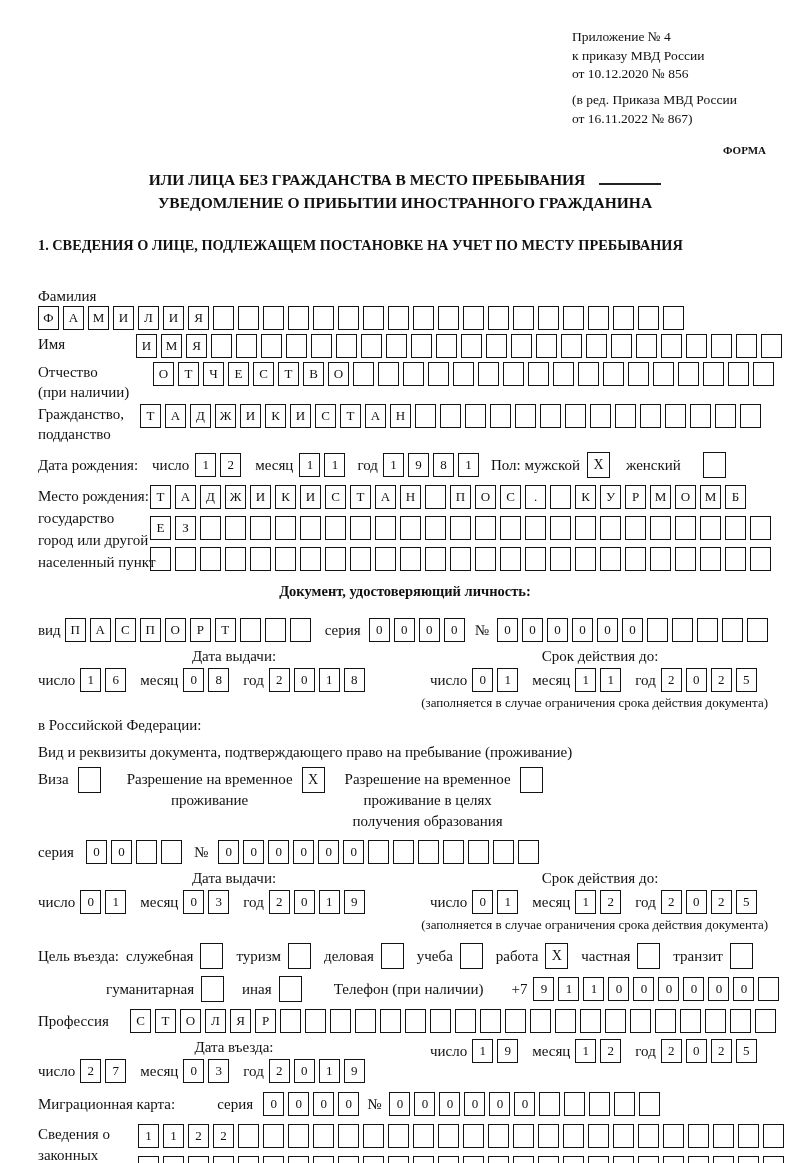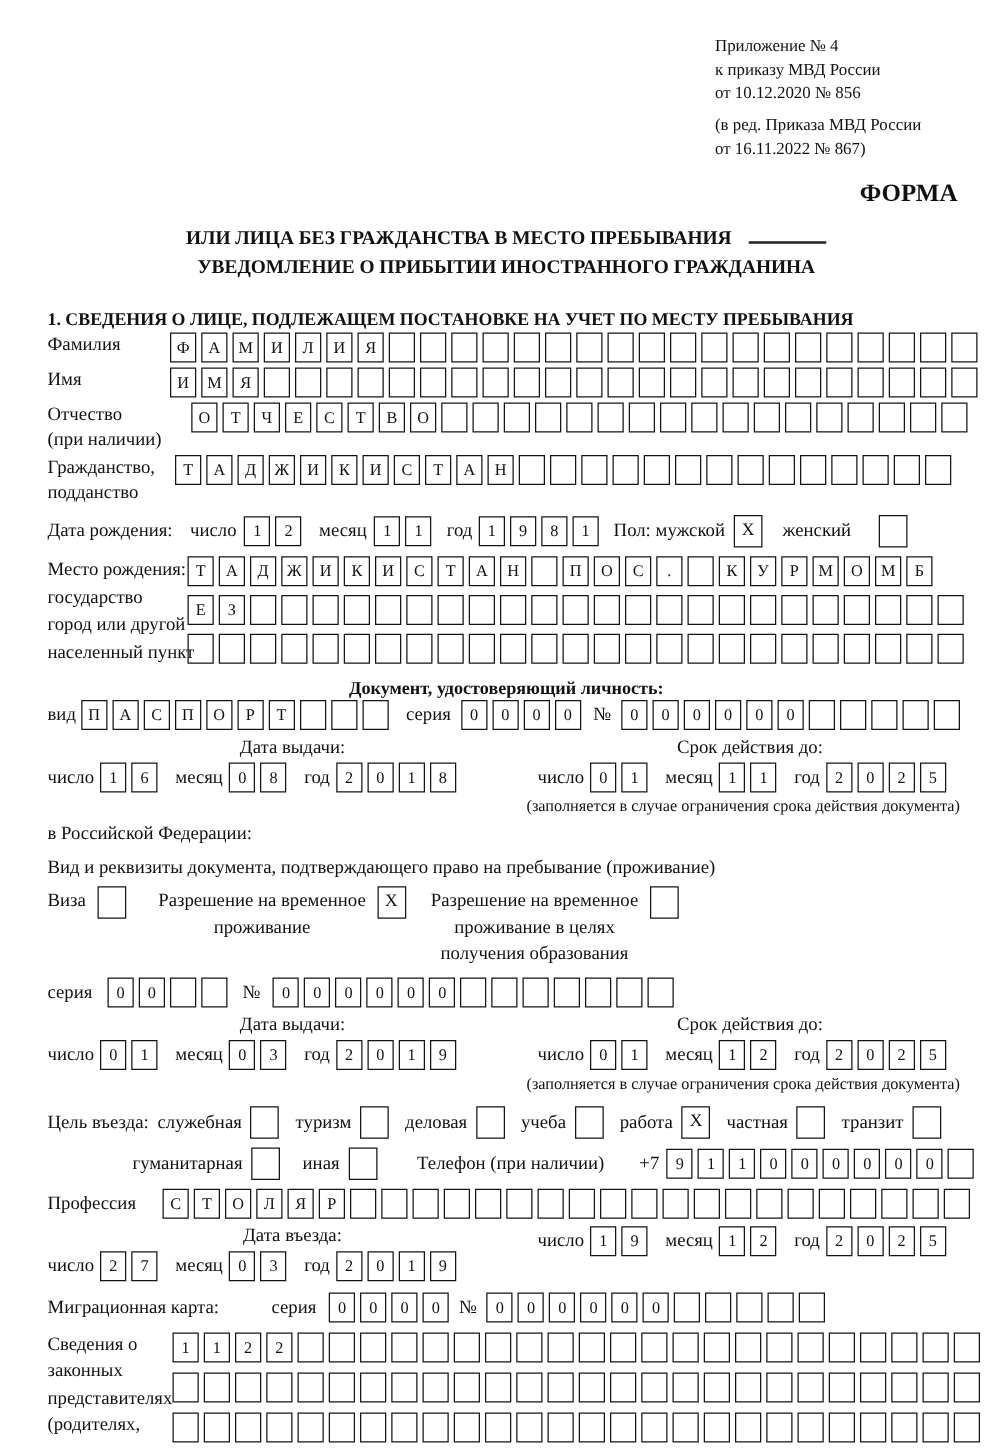--- a/index.html
+++ b/index.html
@@ -4,21 +4,21 @@
 <style>
   html,body{margin:0;padding:0;}
   body{width:800px;height:1163px;background:#ffffff;color:#111;
        font-family:"Liberation Serif","DejaVu Serif",serif;overflow:hidden;}
   .sheet{box-sizing:border-box;width:800px;height:1163px;padding:28px 28px 0 38px;}
 
   
   .appendix{margin-left:auto;width:200px;font-size:13.5px;line-height:1.38;}
   .appendix div{white-space:nowrap;}
   .appendix .gap-top{margin-top:7px;}
-  .forma{text-align:right;font-weight:bold;font-size:20px;margin:16px 6px 0 0;}
+  .forma{text-align:right;font-weight:bold;font-size:11px;margin:16px 6px 0 0;}
 
   
   .title{text-align:center;font-weight:bold;font-size:15.5px;line-height:1.5;margin-top:12px;}
   .underline-blank{display:inline-block;width:62px;border-bottom:2.5px solid #222;margin-left:14px;vertical-align:baseline;}
   .sec-heading{font-weight:bold;font-size:14.3px;margin-top:22px;white-space:nowrap;}
 
   
   .frow{display:flex;align-items:flex-start;margin-top:4px;}
   .lbl{font-size:15px;line-height:20px;white-space:nowrap;}
   .lblcol{flex:0 0 auto;}
@@ -79,21 +79,21 @@
 
   <div class="forma">ФОРМА</div>
 
   <div class="title">
     <div><span>ИЛИ ЛИЦА БЕЗ ГРАЖДАНСТВА В МЕСТО ПРЕБЫВАНИЯ</span><span class="underline-blank"></span></div>
     <div>УВЕДОМЛЕНИЕ О ПРИБЫТИИ ИНОСТРАННОГО ГРАЖДАНИНА</div>
   </div>
 
   <div class="sec-heading">1. СВЕДЕНИЯ О ЛИЦЕ, ПОДЛЕЖАЩЕМ ПОСТАНОВКЕ НА УЧЕТ ПО МЕСТУ ПРЕБЫВАНИЯ</div>
 
-  <div class="frow" style="margin-top:1px;">
+  <div class="frow" style="margin-top:32px;flex-direction:column;">
     <div class="lblcol w-surname lbl">Фамилия</div>
     <div class="cells">
         <span class="cell">Ф</span>
         <span class="cell">А</span>
         <span class="cell">М</span>
         <span class="cell">И</span>
         <span class="cell">Л</span>
         <span class="cell">И</span>
         <span class="cell">Я</span>
         <span class="cell"></span>
@@ -329,21 +329,21 @@
           <span class="cell"></span>
           <span class="cell"></span>
           <span class="cell"></span>
           <span class="cell"></span>
         </div>
     </div>
   </div>
 
   <div class="doc-heading">Документ, удостоверяющий личность:</div>
 
-  <div class="frow" style="margin-top:0;align-items:center;font-family:Liberation Serif, serif;">
+  <div class="frow" style="margin-top:18px;align-items:center;font-family:Liberation Serif, serif;">
     <span class="lbl" style="width:47px;">вид</span>
     <span class="cells" style="margin-right:10px;">
         <span class="cell">П</span>
         <span class="cell">А</span>
         <span class="cell">С</span>
         <span class="cell">П</span>
         <span class="cell">О</span>
         <span class="cell">Р</span>
         <span class="cell">Т</span>
         <span class="cell"></span>

